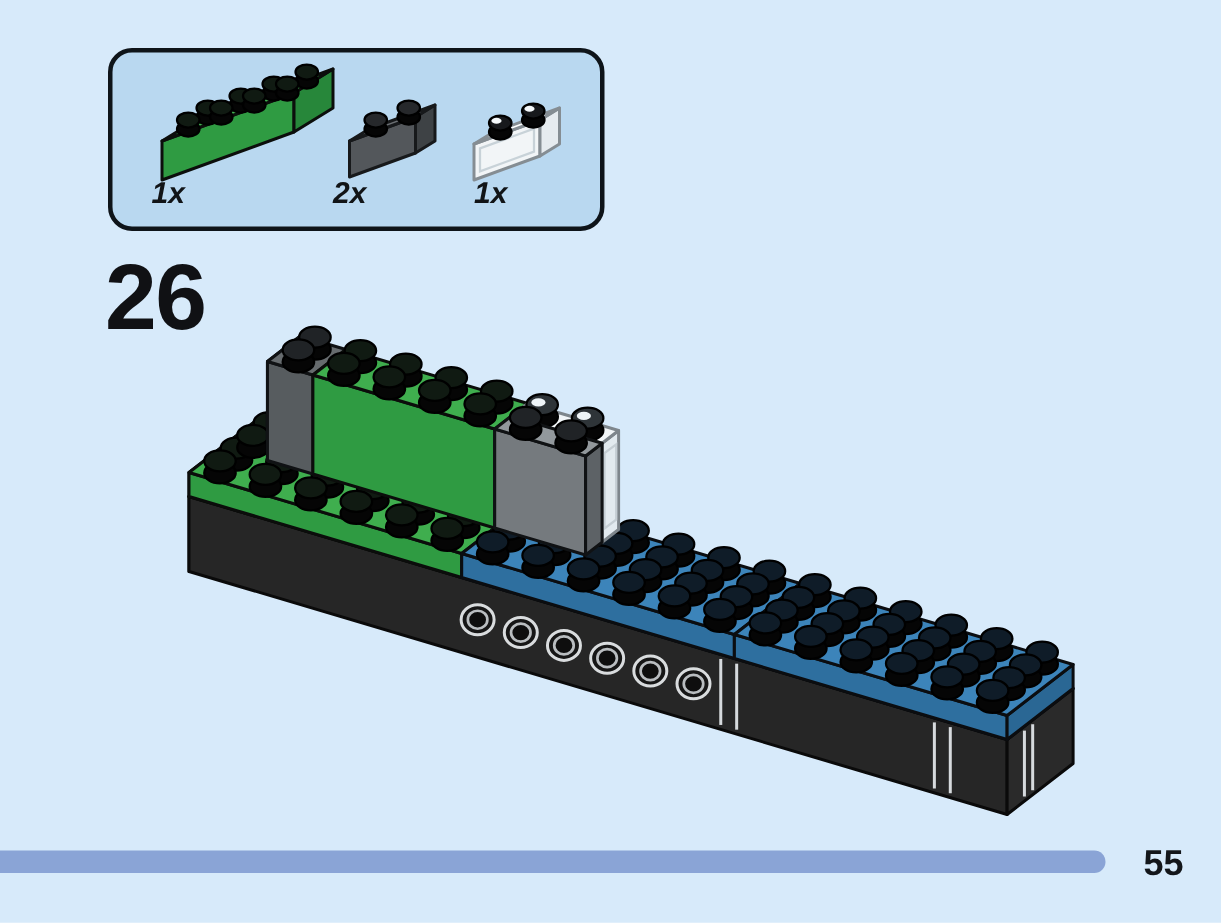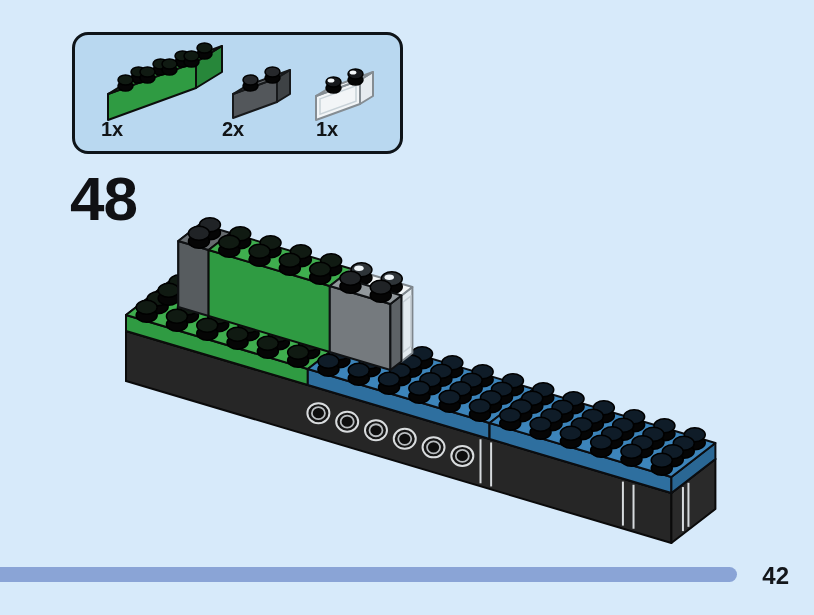--- a/index.html
+++ b/index.html
@@ -1,21 +1,21 @@
 <!DOCTYPE html>
 <html><head>
 <meta charset="utf-8">
 <style>
   html,body{margin:0;padding:0;}
   body{width:814px;height:615px;overflow:hidden;font-family:"Liberation Sans",sans-serif;}
   .page{position:relative;width:814px;height:615px;background:#d7eafa;}
   .parts-box{position:absolute;left:72px;top:32px;width:325px;height:116px;
     background:#b9d8f0;border:3px solid #0e1419;border-radius:16px;z-index:1;}
   .artwork{position:absolute;left:0;top:0;width:814px;height:615px;z-index:2;pointer-events:none;}
-  .part-label{position:absolute;z-index:3;font-size:20px;font-weight:bold;color:#111417;}
+  .part-label{position:absolute;z-index:3;font-size:20px;font-weight:bold;color:#111417;font-style:italic;}
   .label-1{left:101px;top:118px;}
   .label-2{left:222px;top:118px;}
   .label-3{left:316px;top:118px;}
   .step-number{position:absolute;left:70px;top:168px;z-index:3;font-size:62px;line-height:1;
     font-weight:bold;color:#101114;letter-spacing:-1px;}
   .footer-bar{position:absolute;left:0;top:567px;width:737px;height:15px;
     background:#8aa4d6;border-radius:0 8px 8px 0;z-index:1;}
   .page-number{position:absolute;right:25px;top:562px;z-index:3;font-size:24px;
     font-weight:600;color:#13161a;}
 </style>
@@ -277,18 +277,18 @@
         <line x1="633.5250000000001" y1="484.75" x2="633.5250000000001" y2="528.75" stroke="#d6dadd" stroke-width="2"></line>
         <line x1="688.4499999999999" y1="482.82500000000005" x2="688.4499999999999" y2="526.825" stroke="#d6dadd" stroke-width="2"></line>
         <line x1="682.9499999999999" y1="487.07500000000005" x2="682.9499999999999" y2="531.075" stroke="#d6dadd" stroke-width="2"></line>
       </g>
     </svg>
 
   <div class="part-label label-1">1x</div>
   <div class="part-label label-2">2x</div>
   <div class="part-label label-3">1x</div>
 
-  <div class="step-number">48</div>
+  <div class="step-number">26</div>
 
   <div class="footer-bar"></div>
 
-  <div class="page-number">42</div>
+  <div class="page-number">55</div>
 </div>
 
 </body></html>

